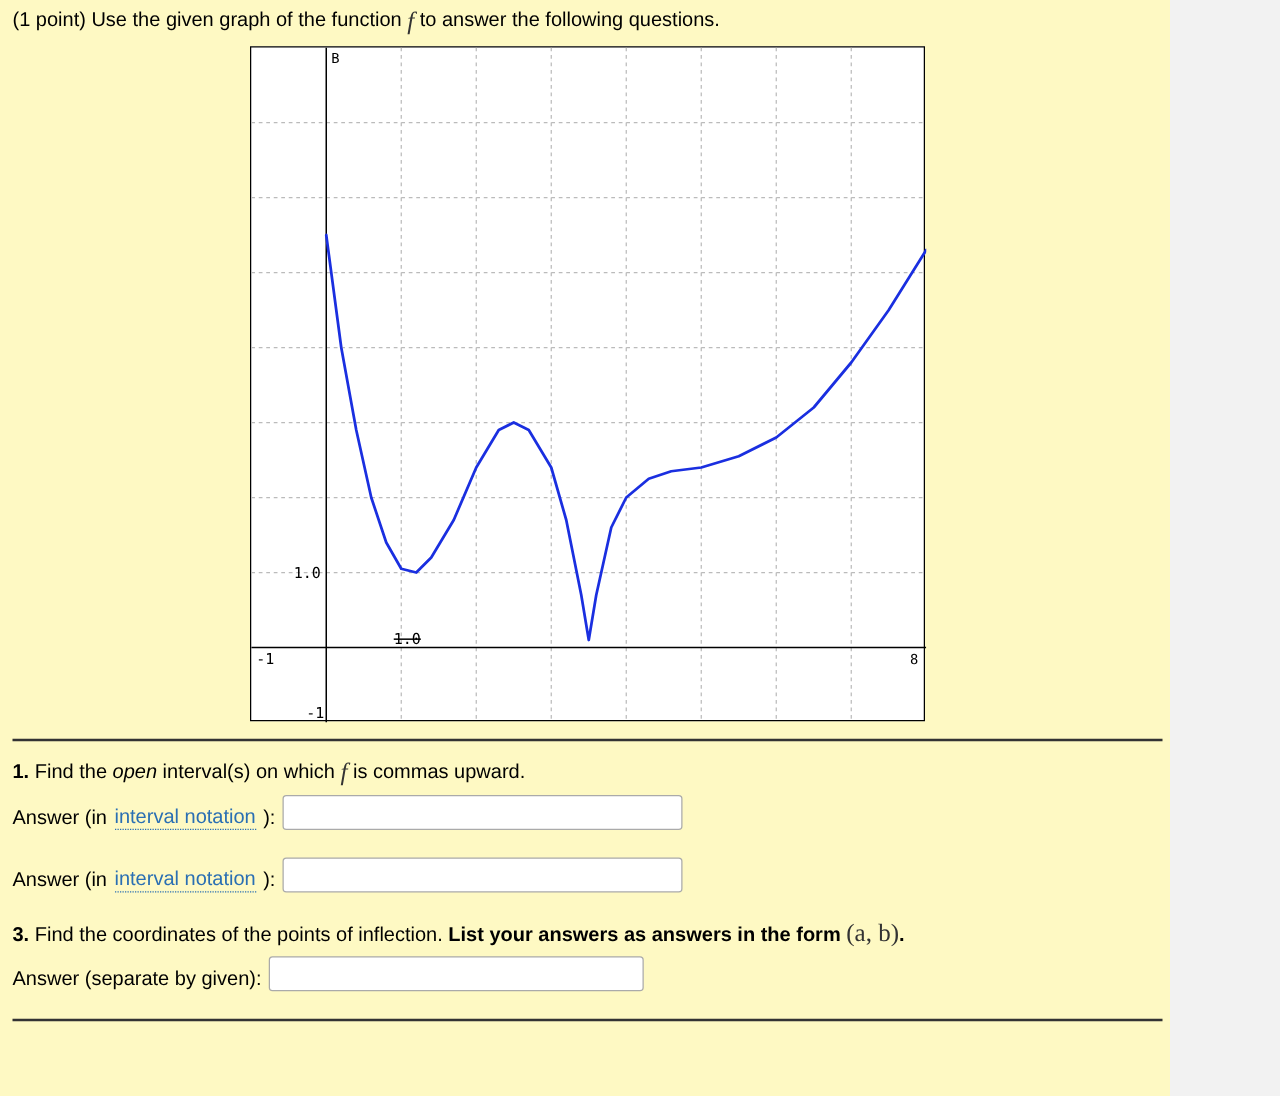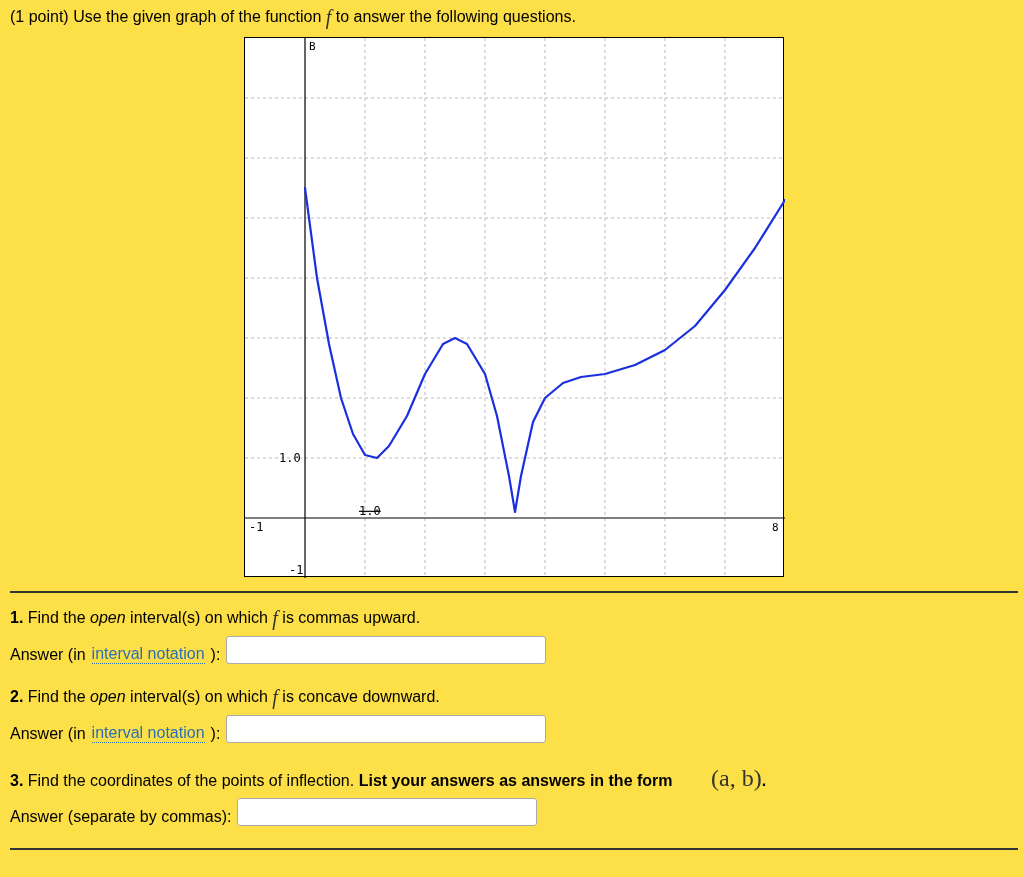--- a/index.html
+++ b/index.html
@@ -5,43 +5,42 @@
   * { box-sizing: border-box; }
   body {
     margin: 0;
     padding: 0;
     font-family: Arial, Helvetica, sans-serif;
     background: #f2f2f2;
     font-size: 16px;
     color: #000;
   }
   .page {
-    width: 1024px;
+    width: 936px;
     height: 877px;
-    background: #fde047;
+    background: #fef9c3;
     position: relative;
     padding: 6px 6px 0 10px;
   }
   .prompt {
     font-size: 16px;
     margin-bottom: 8px;
   }
   .math-f {
     font-family: "Times New Roman", serif;
     font-style: italic;
     font-size: 20px;
     color: #333;
     vertical-align: -2px;
   }
   .math-ab {
     font-family: "Times New Roman", serif;
     font-style: normal;
-    font-size: 24px;
+    font-size: 20px;
     color: #333;
-    margin-left: 34px;
   }
   .graph-wrap {
     display: flex;
     justify-content: center;
     margin: 6px 0 14px 0;
   }
   .graph-box {
     width: 540px;
     height: 540px;
     border: 1.5px solid #000;
@@ -167,36 +166,33 @@
     </div>
     <div class="answer-line">
       <span>Answer (in </span>
         <span class="link">interval notation</span>
         <span>):</span>
       <input class="answer-input" type="text" style="">
     </div>
   </div>
 
   <div class="question-block">
-    <div class="question-line">
-      <span class="bold">2.</span><span> Find the </span><span class="em">open</span><span> interval(s) on which </span><span class="math-f">f</span><span> is concave downward.</span>
-    </div>
     <div class="answer-line">
       <span>Answer (in </span>
         <span class="link">interval notation</span>
         <span>):</span>
       <input class="answer-input" type="text" style="">
     </div>
   </div>
 
   <div class="question-block">
     <div class="question-line">
       <span class="bold">3.</span><span> Find the coordinates of the points of inflection. </span><span class="bold">List your answers as answers in the form </span><span class="math-ab">(a, b)</span><span class="bold">.</span>
     </div>
     <div class="answer-line">
-      <span>Answer (separate by commas):</span>
+      <span>Answer (separate by given):</span>
       <input class="answer-input" type="text" style="width: 300px;">
     </div>
   </div>
 
   <hr class="divider">
 
 </div>
 
 </body></html>

